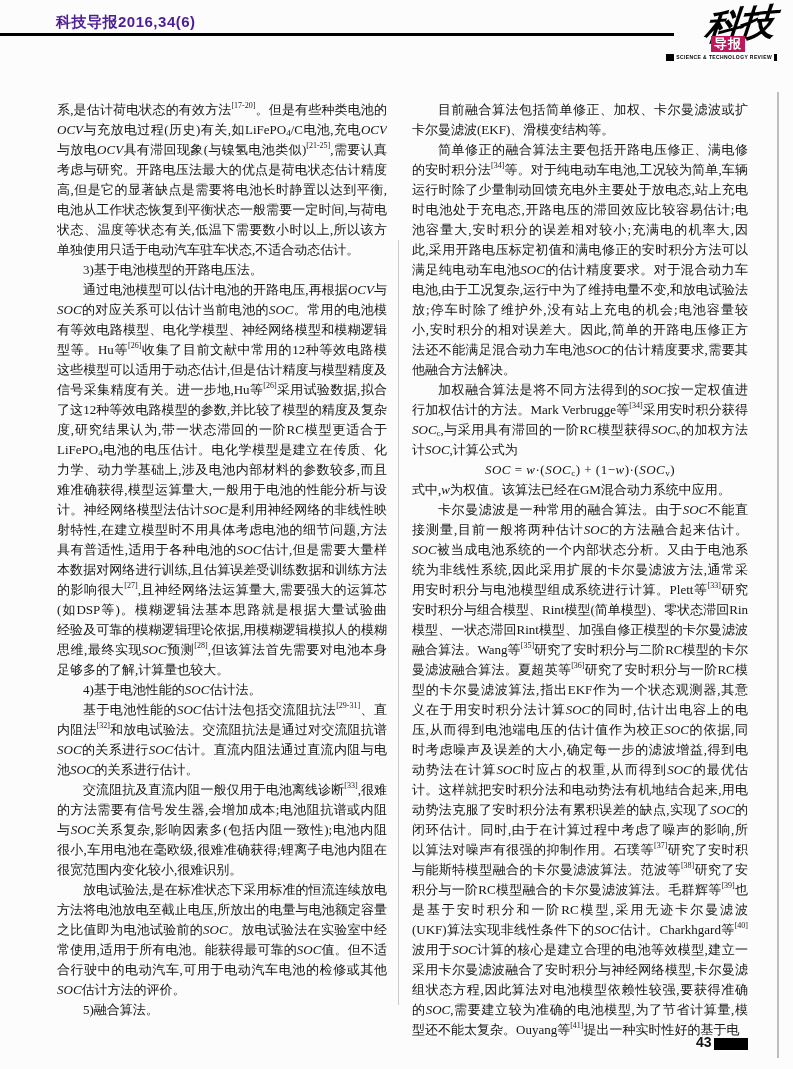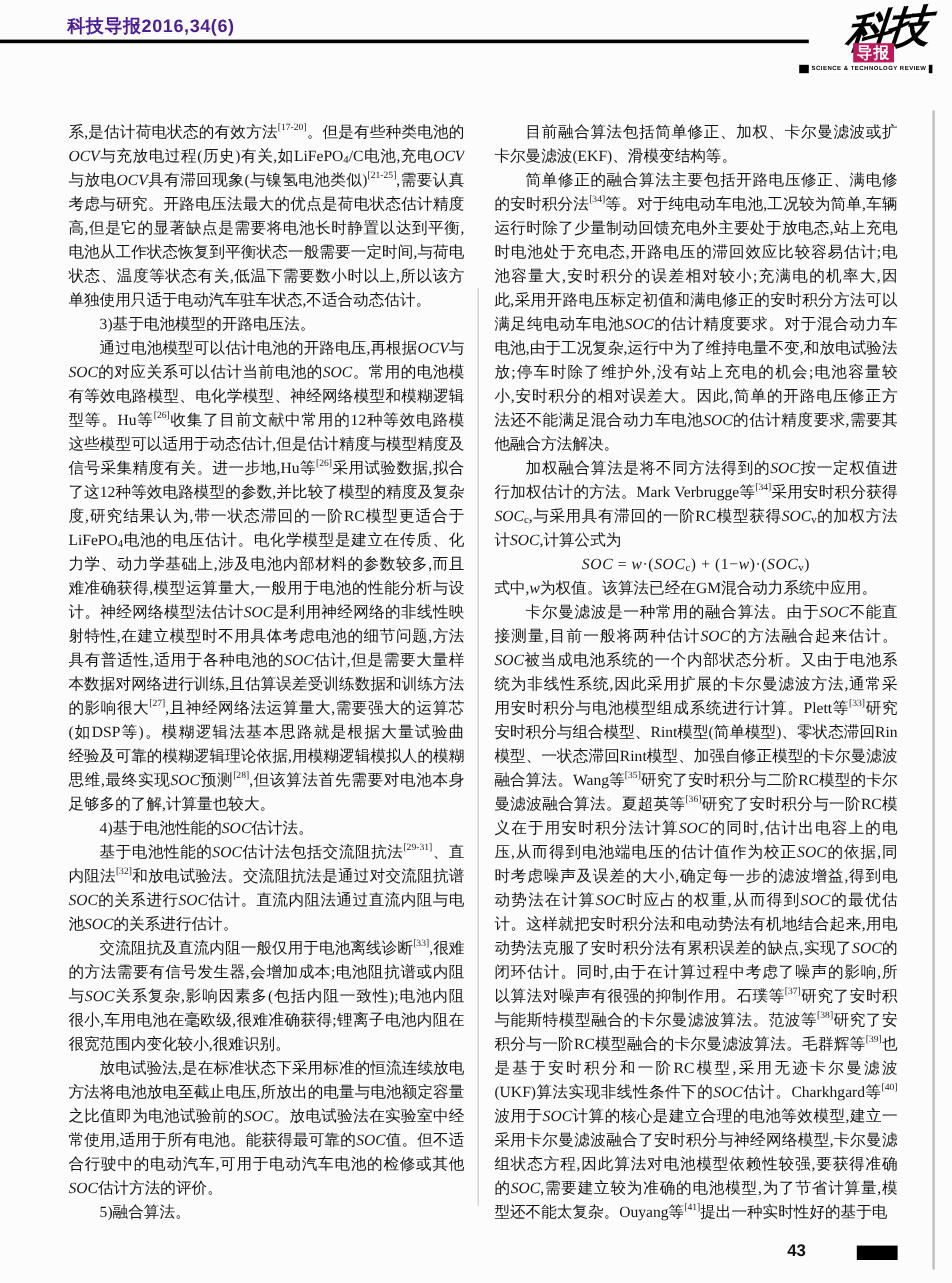--- a/index.html
+++ b/index.html
@@ -46,21 +46,21 @@
   .line.indent{padding-left:26px;}
   .line.center{text-align:right;text-align-last:center;letter-spacing:.5px;}
   .line i{font-family:"Liberation Serif","DejaVu Serif",serif;font-style:italic;}
   .line sup{font-size:8px;line-height:0;vertical-align:6px;letter-spacing:0;}
   .line sub{font-size:9px;line-height:0;vertical-align:-2px;}
   
   .column-divider{position:absolute;left:398px;top:240px;width:1px;height:765px;background:#cccccc;}
   .page-edge-shadow{position:absolute;left:777px;top:92px;width:2px;height:966px;background:#bfbfbf;}
   
   .page-number{
-    position:absolute;left:656px;top:1034px;
+    position:absolute;left:696px;top:1034px;
     font-family:"Liberation Sans","DejaVu Sans",sans-serif;
     font-size:14px;font-weight:bold;color:#111;
   }
   .footer-bar{position:absolute;left:714px;top:1038px;width:34px;height:12px;background:#000;}
 </style>
 </head>
 <body>
 
 <div class="page">
 
@@ -144,20 +144,21 @@
       <div class="line last">式中,<i>w</i>为权值。该算法已经在GM混合动力系统中应用。</div>
       <div class="line indent">卡尔曼滤波是一种常用的融合算法。由于<i>SOC</i>不能直</div>
       <div class="line">接测量,目前一般将两种估计<i>SOC</i>的方法融合起来估计。</div>
       <div class="line"><i>SOC</i>被当成电池系统的一个内部状态分析。又由于电池系</div>
       <div class="line">统为非线性系统,因此采用扩展的卡尔曼滤波方法,通常采</div>
       <div class="line">用安时积分与电池模型组成系统进行计算。Plett等<sup>[33]</sup>研究了</div>
       <div class="line">安时积分与组合模型、Rint模型(简单模型)、零状态滞回Rint</div>
       <div class="line">模型、一状态滞回Rint模型、加强自修正模型的卡尔曼滤波</div>
       <div class="line">融合算法。Wang等<sup>[35]</sup>研究了安时积分与二阶RC模型的卡尔</div>
       <div class="line">曼滤波融合算法。夏超英等<sup>[36]</sup>研究了安时积分与一阶RC模</div>
+      <div class="line">型的卡尔曼滤波算法,指出EKF作为一个状态观测器,其意</div>
       <div class="line">义在于用安时积分法计算<i>SOC</i>的同时,估计出电容上的电</div>
       <div class="line">压,从而得到电池端电压的估计值作为校正<i>SOC</i>的依据,同</div>
       <div class="line">时考虑噪声及误差的大小,确定每一步的滤波增益,得到电</div>
       <div class="line">动势法在计算<i>SOC</i>时应占的权重,从而得到<i>SOC</i>的最优估</div>
       <div class="line">计。这样就把安时积分法和电动势法有机地结合起来,用电</div>
       <div class="line">动势法克服了安时积分法有累积误差的缺点,实现了<i>SOC</i>的</div>
       <div class="line">闭环估计。同时,由于在计算过程中考虑了噪声的影响,所</div>
       <div class="line">以算法对噪声有很强的抑制作用。石璞等<sup>[37]</sup>研究了安时积分</div>
       <div class="line">与能斯特模型融合的卡尔曼滤波算法。范波等<sup>[38]</sup>研究了安时</div>
       <div class="line">积分与一阶RC模型融合的卡尔曼滤波算法。毛群辉等<sup>[39]</sup>也</div>

